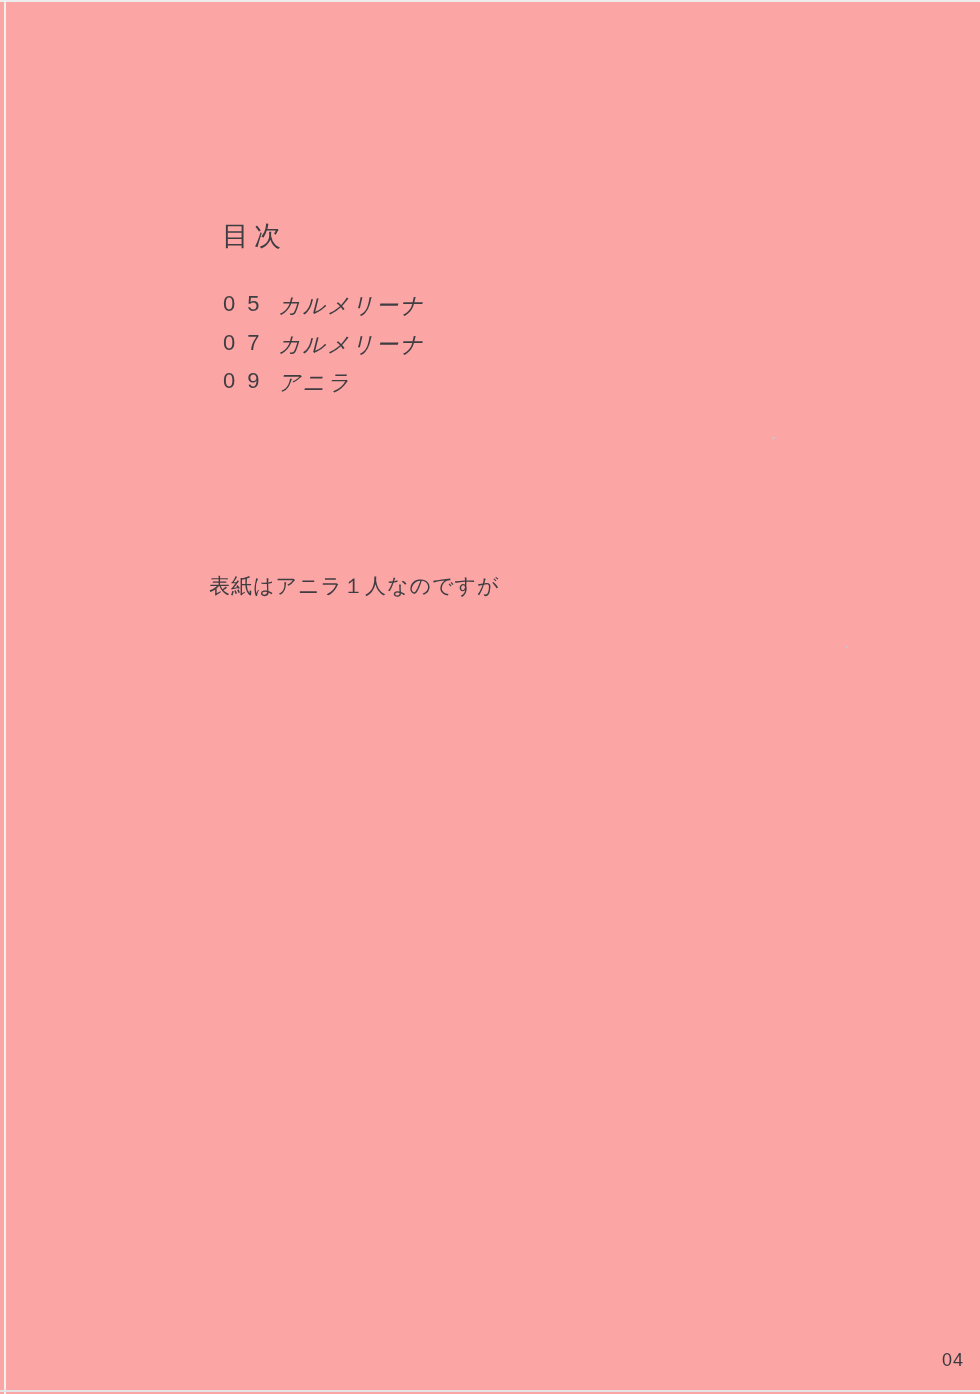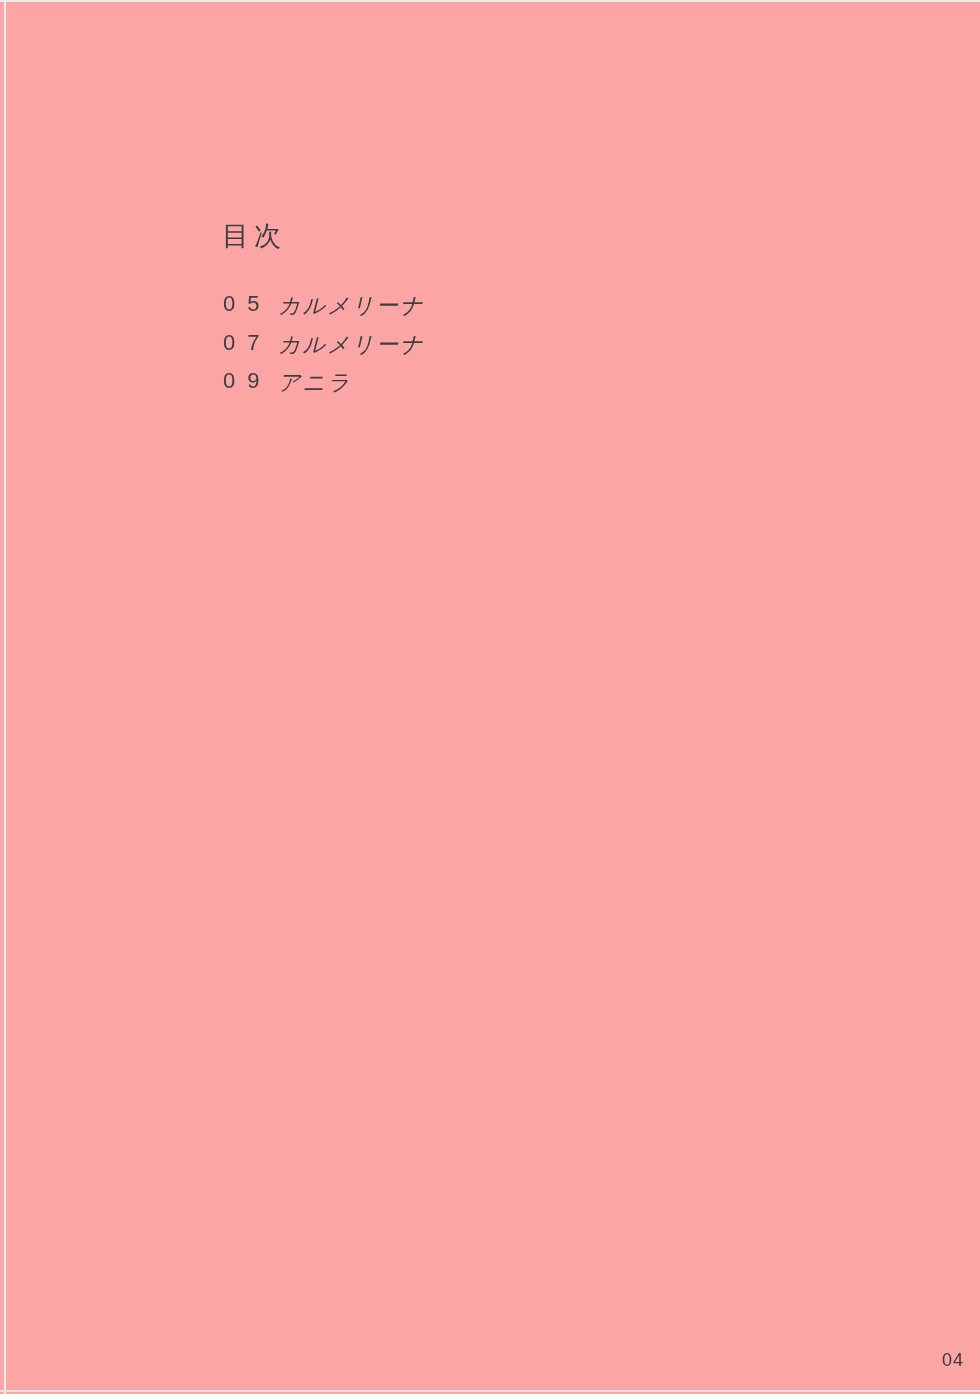--- a/index.html
+++ b/index.html
@@ -100,20 +100,21 @@
       <span class="toc-page">07</span>
       <span class="toc-label">カルメリーナ</span>
     </div>
     <div class="toc-row">
       <span class="toc-page">09</span>
       <span class="toc-label">アニラ</span>
     </div>
   </div>
 
   <div class="note">
+    <div>表紙はアニラ１人なのですが</div>
   </div>
 
   <div class="speck speck-1"></div>
   <div class="speck speck-2"></div>
 
   <div class="page-number">04</div>
 
 </div>
 
 </body></html>

